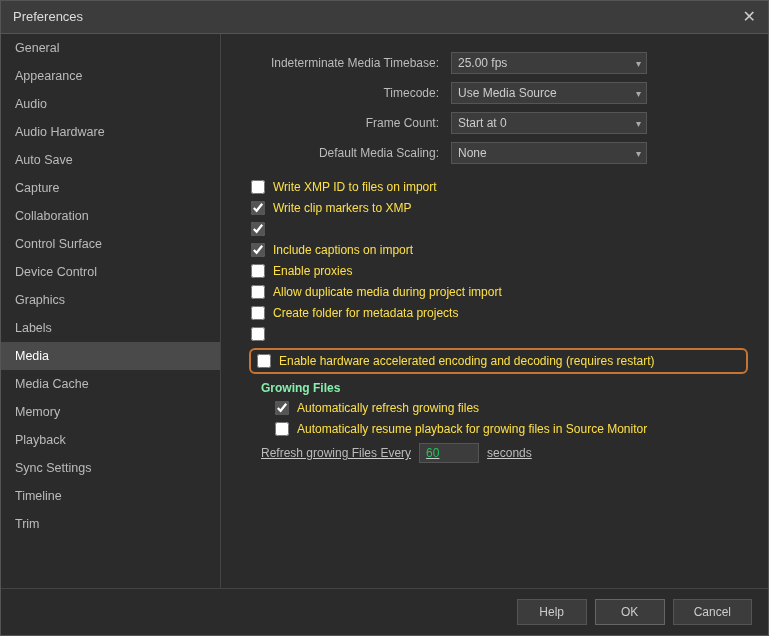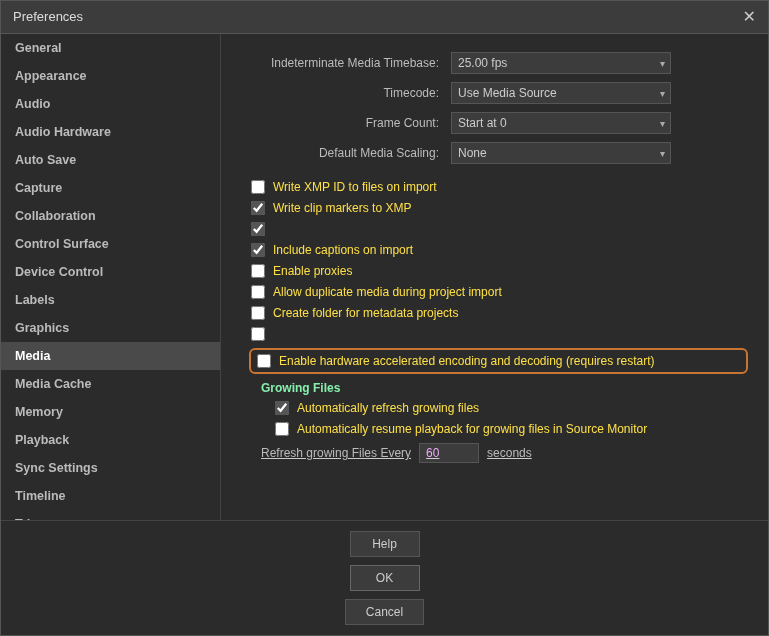--- a/index.html
+++ b/index.html
@@ -54,21 +54,20 @@
       background: #2b2b2b;
       border-right: 1px solid #444;
       overflow-y: auto;
       flex-shrink: 0;
     }
     .sidebar-item {
       padding: 7px 14px;
       cursor: pointer;
       color: #bbb;
       font-size: 12.5px;
-      font-weight: bold;
     }
     .sidebar-item.active {
       background: #4a4a4a;
       color: #fff;
     }
     .main-panel {
       flex: 1;
       padding: 18px 20px 10px 20px;
       overflow-y: auto;
       background: #2b2b2b;
@@ -87,21 +86,21 @@
       flex-shrink: 0;
     }
     .form-select {
       background: #3c3c3c;
       border: 1px solid #555;
       color: #ccc;
       padding: 3px 22px 3px 6px;
       font-size: 12px;
       appearance: none;
       -webkit-appearance: none;
-      width: 220px;
+      width: 196px;
       cursor: pointer;
       position: relative;
     }
     .select-wrapper {
       position: relative;
       display: inline-block;
     }
     .select-wrapper::after {
       content: '▾';
       position: absolute;
@@ -172,39 +171,38 @@
       text-decoration: underline;
     }
     .refresh-label {
       color: #bbb;
       font-size: 12px;
       margin-right: 8px;
     }
     .refresh-input {
       background: #3c3c3c;
       border: 1px solid #555;
-      color: #f0abfc;
+      color: #22c55e;
       padding: 2px 6px;
       width: 60px;
       font-size: 12px;
     }
     .refresh-unit {
       color: #bbb;
       font-size: 12px;
       margin-left: 8px;
     }
     .footer {
       display: flex;
       justify-content: flex-end;
       align-items: center;
       padding: 10px 16px;
       border-top: 1px solid #444;
       gap: 8px;
       flex-shrink: 0;
-      flex-direction: column;
     }
     .footer-btn {
       padding: 5px 20px;
       font-size: 12px;
       cursor: pointer;
       border: 1px solid #555;
       background: #3c3c3c;
       color: #ccc;
       min-width: 70px;
     }
@@ -226,22 +224,22 @@
     <div class="sidebar" id="sidebar-container">
         <div class="sidebar-item">General</div>
         <div class="sidebar-item">Appearance</div>
         <div class="sidebar-item">Audio</div>
         <div class="sidebar-item">Audio Hardware</div>
         <div class="sidebar-item">Auto Save</div>
         <div class="sidebar-item">Capture</div>
         <div class="sidebar-item">Collaboration</div>
         <div class="sidebar-item">Control Surface</div>
         <div class="sidebar-item">Device Control</div>
+        <div class="sidebar-item">Graphics</div>
         <div class="sidebar-item">Labels</div>
-        <div class="sidebar-item">Graphics</div>
         <div class="sidebar-item active">Media</div>
         <div class="sidebar-item">Media Cache</div>
         <div class="sidebar-item">Memory</div>
         <div class="sidebar-item">Playback</div>
         <div class="sidebar-item">Sync Settings</div>
         <div class="sidebar-item">Timeline</div>
         <div class="sidebar-item">Trim</div>
       </div>
 
     <div class="main-panel">

